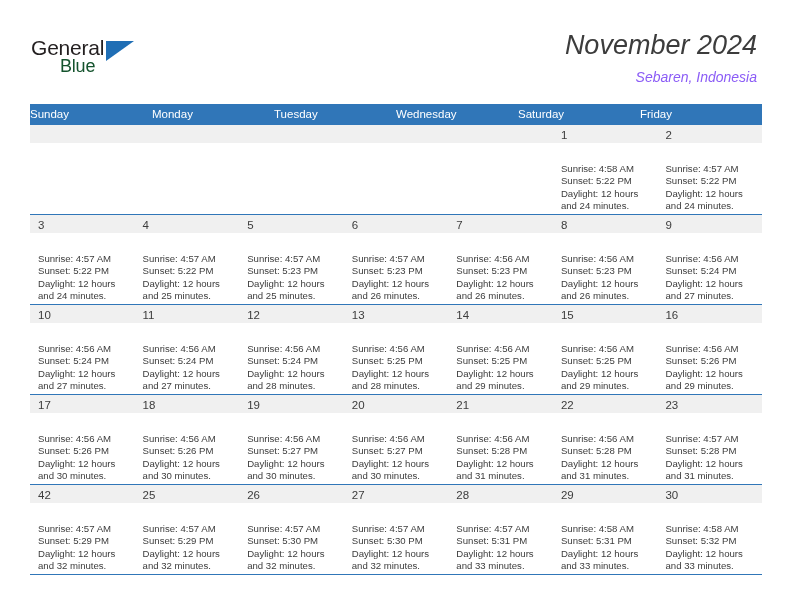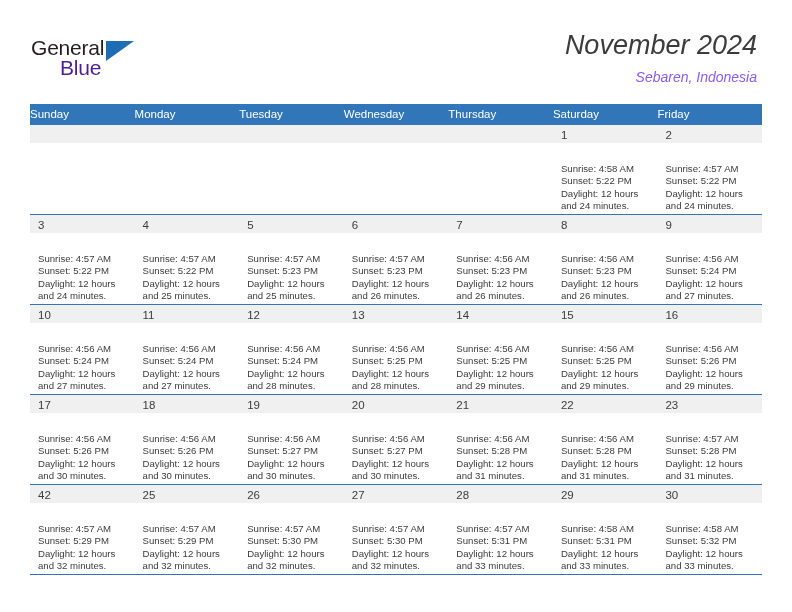--- a/index.html
+++ b/index.html
@@ -42,23 +42,23 @@
     top: 0;
     font-size: 21px;
     letter-spacing: -0.2px;
     color: #231f20;
     font-family: "Liberation Sans", sans-serif;
   }
   .logo-blue {
     position: absolute;
     left: 29px;
     top: 20px;
-    font-size: 21px;
+    font-size: 18px;
     letter-spacing: -0.2px;
-    color: #4c1d95;
+    color: #14532d;
     font-family: "Liberation Sans", sans-serif;
   }
   .logo-tri {
     position: absolute;
     left: 75px;
     top: 5px;
     width: 0;
     height: 0;
     border-left: 28px solid #1f6eb5;
     border-bottom: 20px solid transparent;
@@ -162,21 +162,20 @@
       <div class="cal-subtitle">Sebaren, Indonesia</div>
     </div>
   </div>
 
   <div class="calendar">
     <div class="dow-row">
       <div class="dow">Sunday</div>
       <div class="dow">Monday</div>
       <div class="dow">Tuesday</div>
       <div class="dow">Wednesday</div>
-      <div class="dow">Thursday</div>
       <div class="dow">Saturday</div>
       <div class="dow">Friday</div>
     </div>
     <div id="weeks-container">
         <div class="week">
           <div class="cell empty">
             <div class="daynum-strip"><span class="daynum"></span></div>
             <div class="cell-body">
               <div class="line"></div>
               <div class="line"></div>

